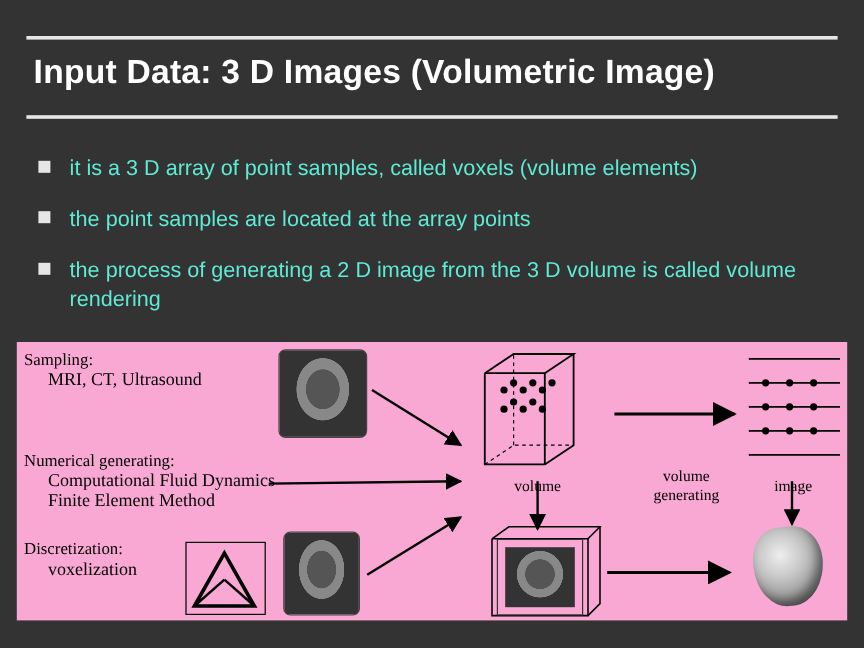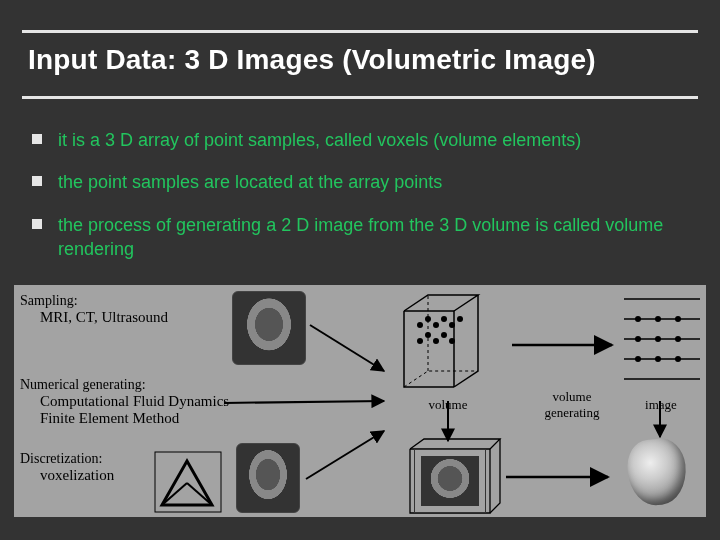--- a/index.html
+++ b/index.html
@@ -42,37 +42,37 @@
     left: 32px;
     right: 32px;
     top: 128px;
     font-size: 18px;
     line-height: 1.35;
   }
   .bullet {
     position: relative;
     padding-left: 26px;
     margin-bottom: 18px;
-    color: #22c55e;
+    color: #5eead4;
   }
   .bullet .sq {
     position: absolute;
     left: 0;
     top: 6px;
     width: 10px;
     height: 10px;
     background: #e6e6e6;
   }
   .figure {
     position: absolute;
     left: 14px;
     top: 285px;
     width: 692px;
     height: 232px;
-    background: #a3a3a3;
+    background: #f9a8d4;
     color: #000;
     font-family: "Times New Roman", Times, serif;
     font-size: 14px;
   }
   .figure .labelcol {
     position: absolute;
     left: 6px;
     width: 210px;
   }
   .figure .sampling { top: 8px; }

